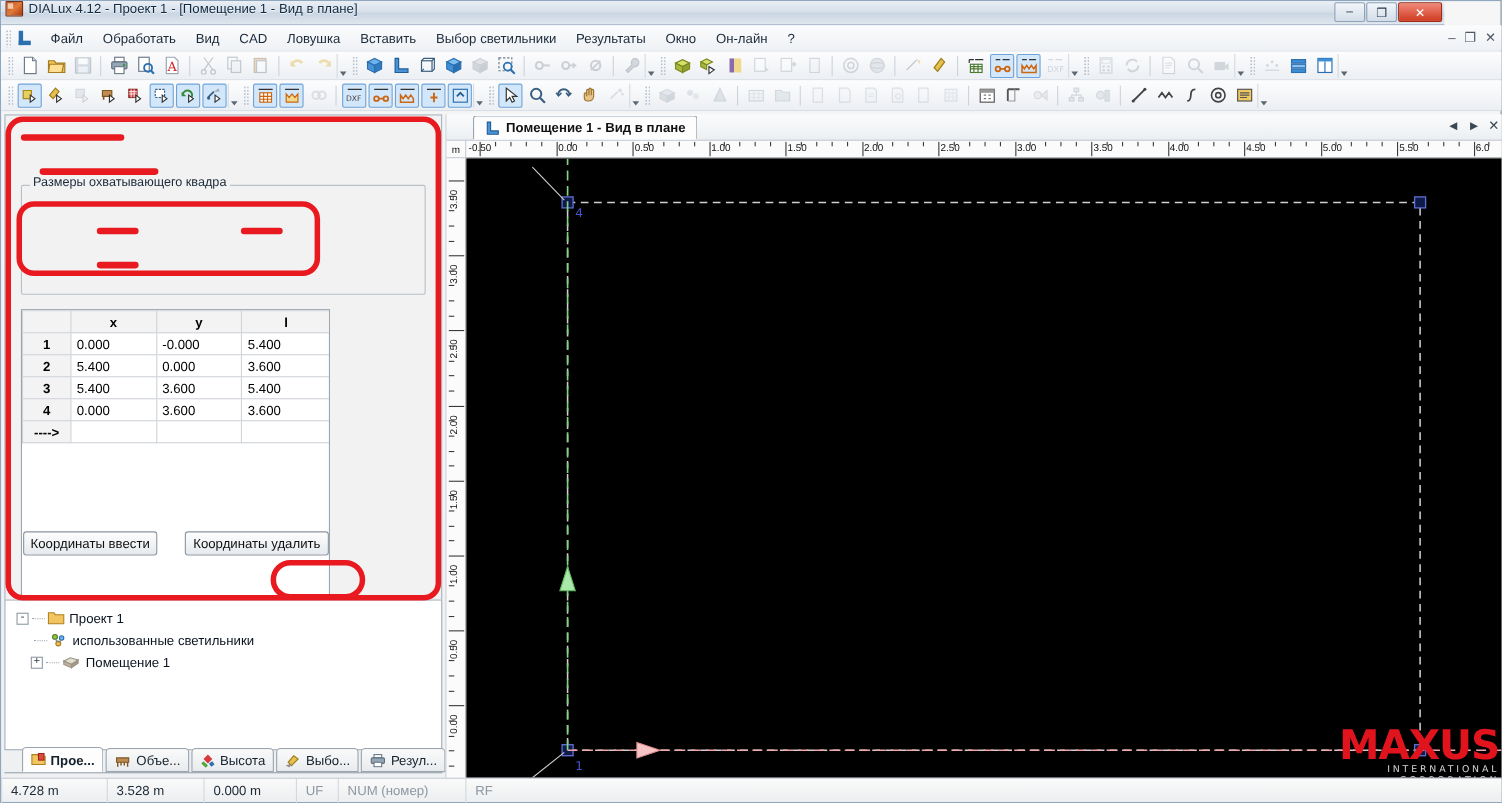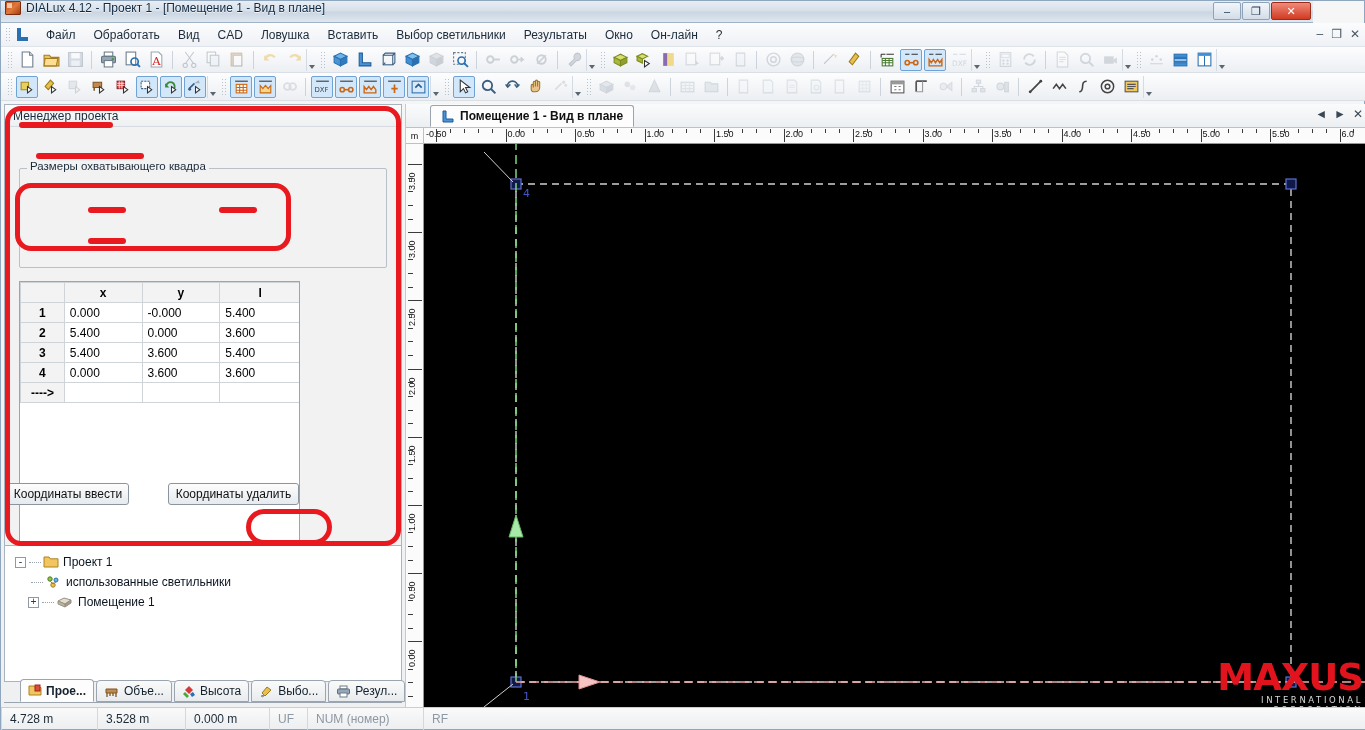--- a/index.html
+++ b/index.html
@@ -898,21 +898,20 @@
     <div class="tbtn">
         <svg class="ico" viewBox="0 0 16 16">
           <rect x="2" y="3" width="12" height="10" fill="#f0c860" stroke="#555"></rect>
           <path d="M4 6h8M4 8h8M4 10h6" stroke="#555"></path>
         </svg>
       </div>
     <div class="tdrop"></div>
   </div>
 
   <div class="leftpanel">
-    <div class="panel-title">Менеджер проекта</div>
 
 
     <div class="groupbox"></div>
     <div class="group-legend">Размеры охватывающего квадра</div>
 
     <div class="fld-label" style="left:24px; top:193px;">Длина:</div>
     <input class="fld-input" style="left: 79px; top: 190px; width: 60px;" value="5.400">
     <div class="fld-unit" style="left:146px; top:193px;">m</div>
 
     <div class="fld-label" style="left:159px; top:193px;">Ширина:</div>
@@ -976,21 +975,21 @@
           <tr>
             <td class="rowhdr">----&gt;</td>
             <td></td>
             <td></td>
             <td></td>
           </tr>
         </tbody>
       </table>
     </div>
 
-    <button class="btn" style="position:absolute;left:2px;top:378px;width:122px;height:22px;">Координаты ввести</button>
+    <button class="btn" style="position:absolute;left:16px;top:378px;width:122px;height:22px;">Координаты ввести</button>
     <button class="btn" style="position:absolute;left:163px;top:378px;width:131px;height:22px;">Координаты удалить</button>
 
     <div class="panel-footer">
       <button class="btn default" style="position:absolute;left:249px;top:6px;width:76px;height:23px;">OK</button>
       <button class="btn" style="position:absolute;left:330px;top:6px;width:63px;height:23px;">Прервать</button>
     </div>
   </div>
 
   <div class="treepanel">
     <div class="tline">

